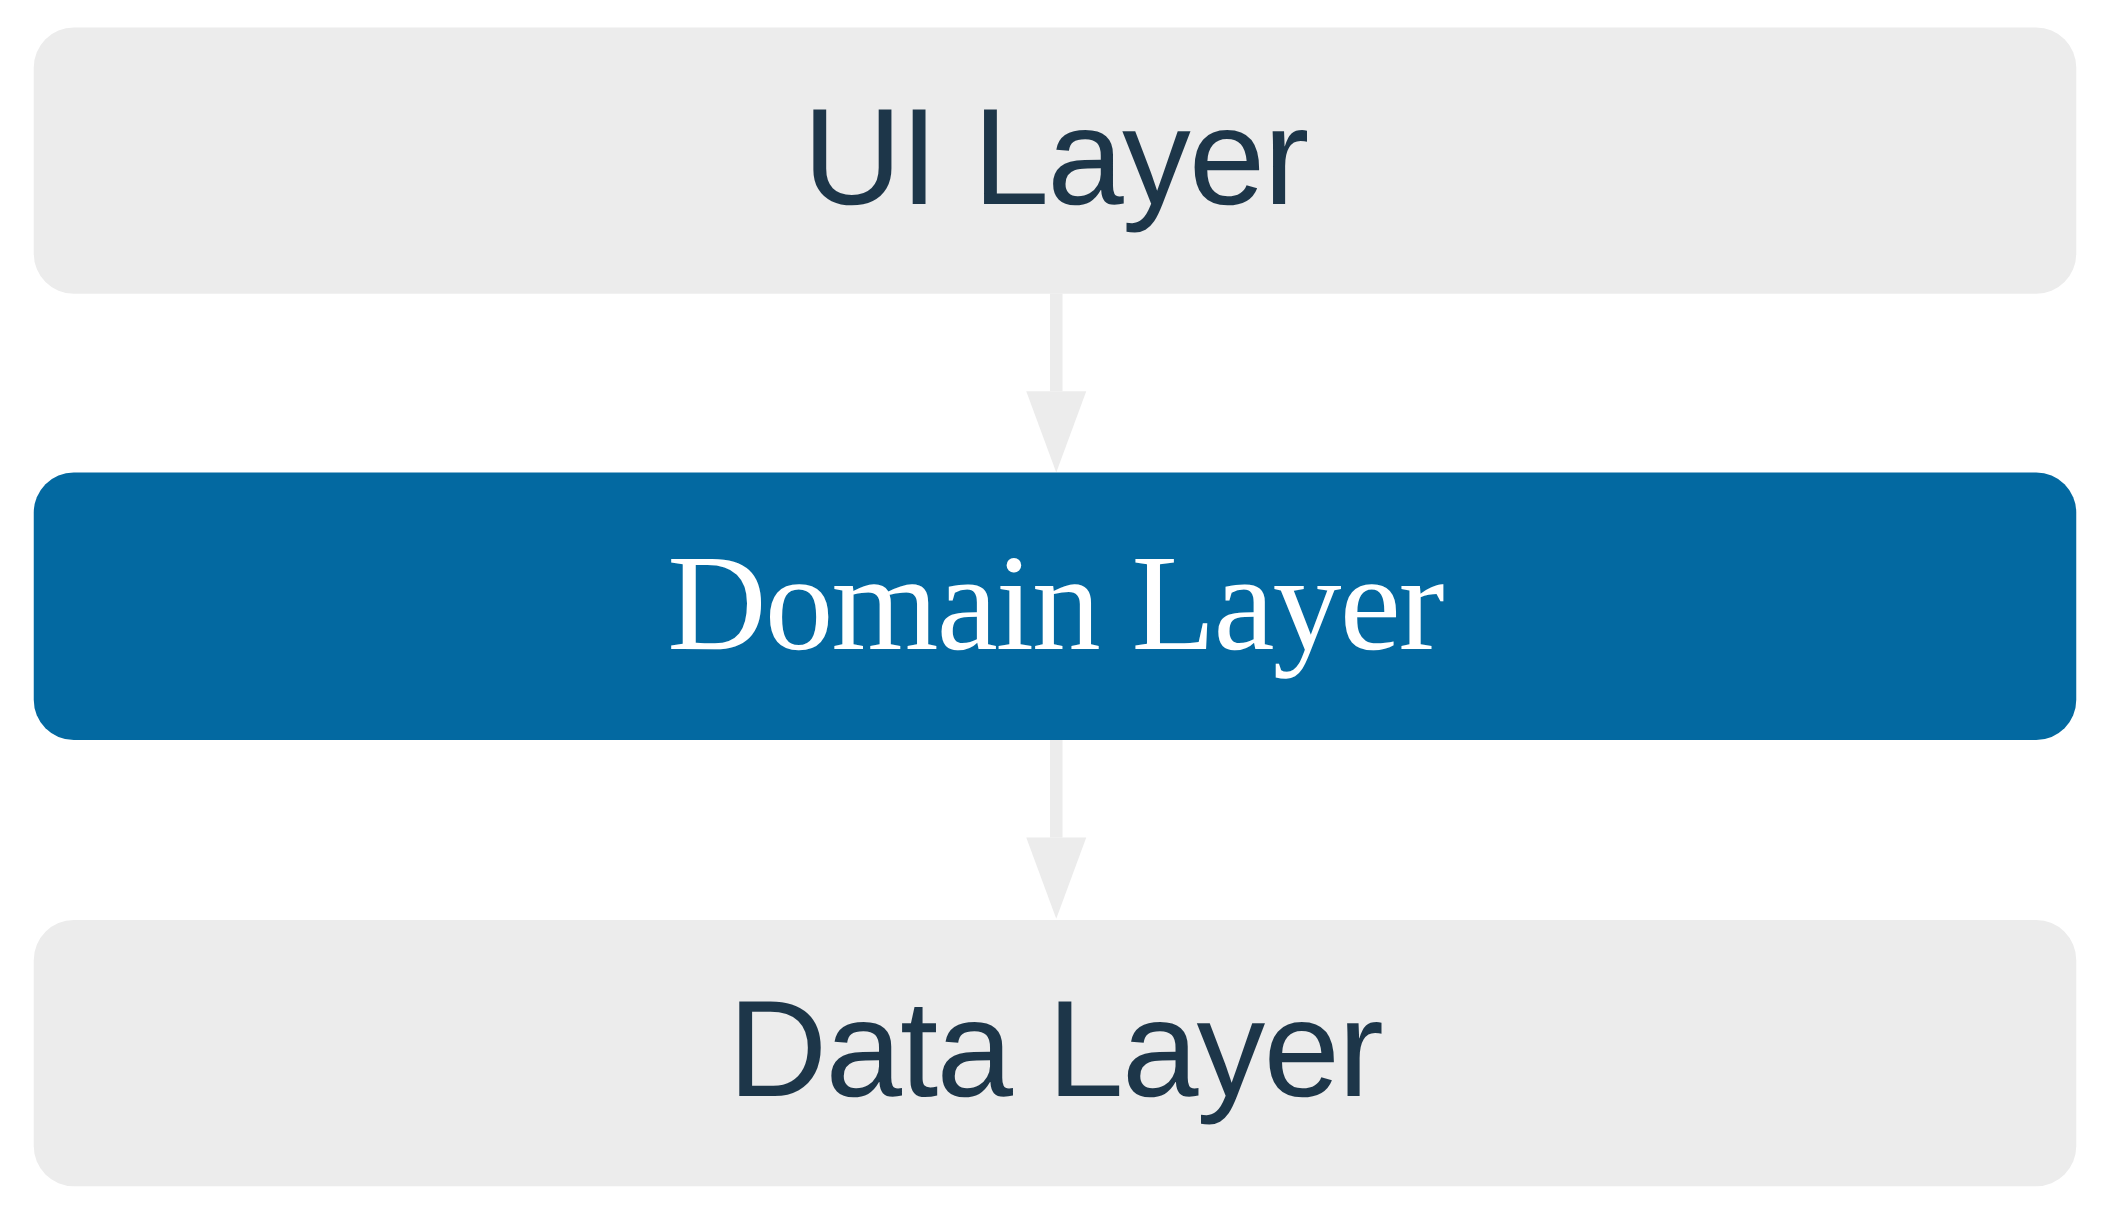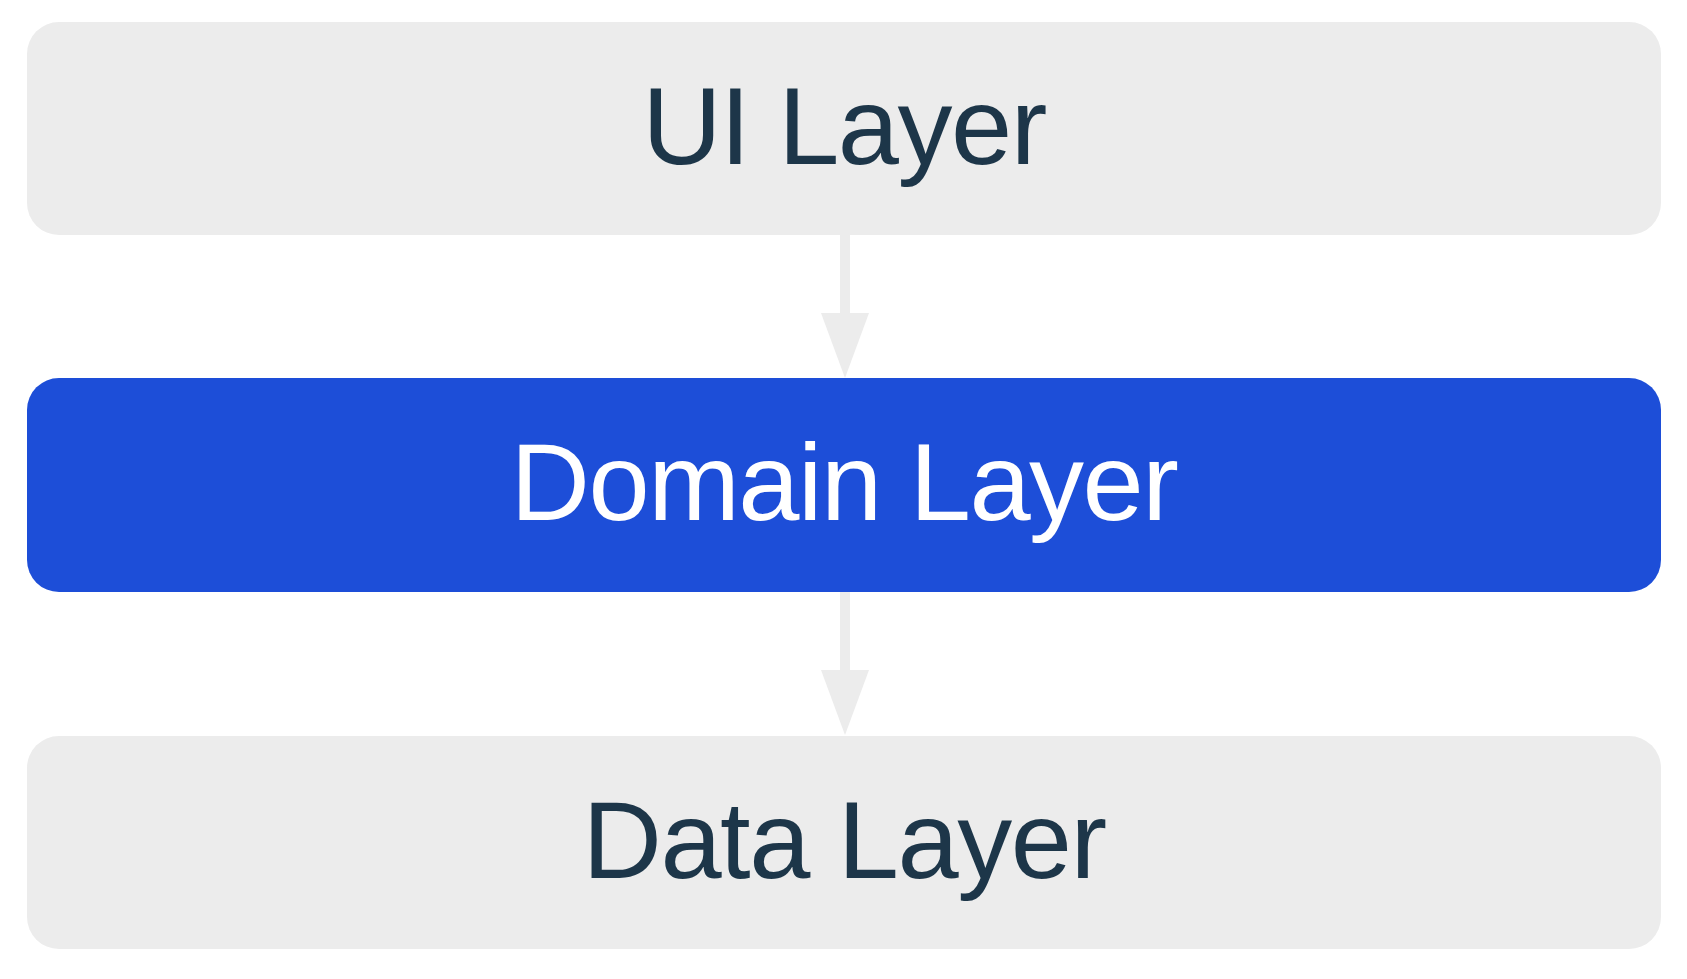--- a/index.html
+++ b/index.html
@@ -65,21 +65,21 @@
 
   <div class="layer-box box-ui" style="background-color: rgb(236, 236, 236);">
     <span class="label" style="color: rgb(29, 54, 73);">UI Layer</span>
   </div>
 
   <div class="arrow arrow-1">
     <div class="shaft" style="background-color: rgb(236, 236, 236);"></div>
     <div class="head" style="border-top-color: rgb(236, 236, 236);"></div>
   </div>
 
-  <div class="layer-box box-domain" style="background-color: #1d4ed8;">
+  <div class="layer-box box-domain" style="background-color: #0369a1; font-family: Liberation Serif, serif;">
     <span class="label" style="color: rgb(255, 255, 255);">Domain Layer</span>
   </div>
 
   <div class="arrow arrow-2">
     <div class="shaft" style="background-color: rgb(236, 236, 236);"></div>
     <div class="head" style="border-top-color: rgb(236, 236, 236);"></div>
   </div>
 
   <div class="layer-box box-data" style="background-color: rgb(236, 236, 236);">
     <span class="label" style="color: rgb(29, 54, 73);">Data Layer</span>

